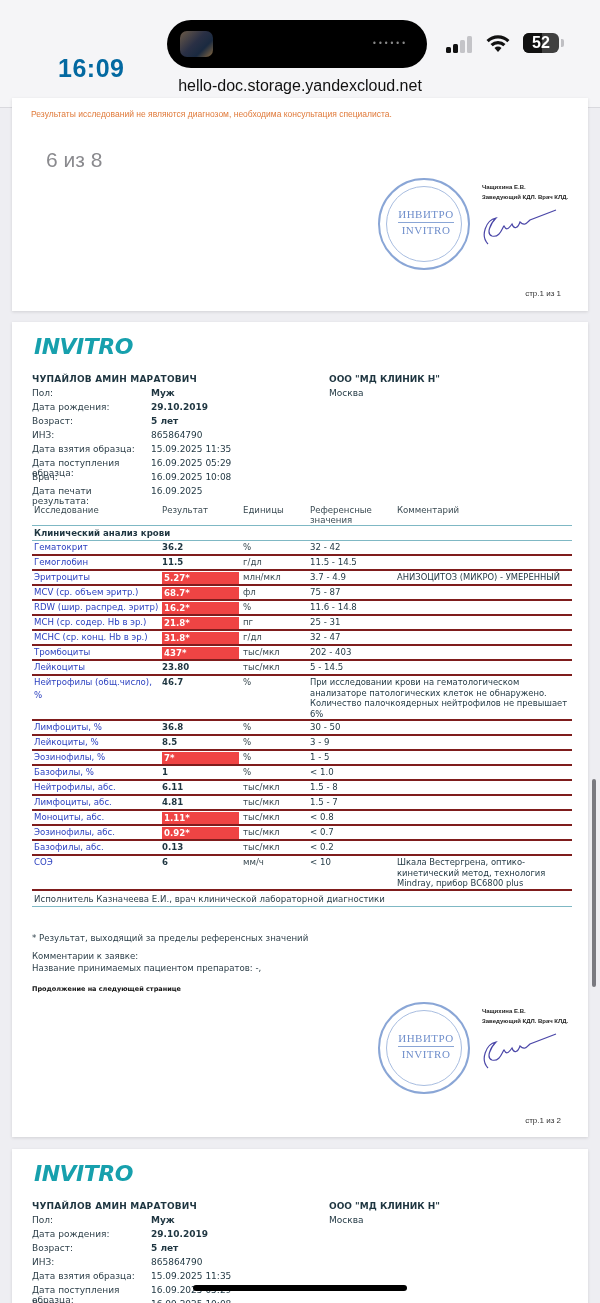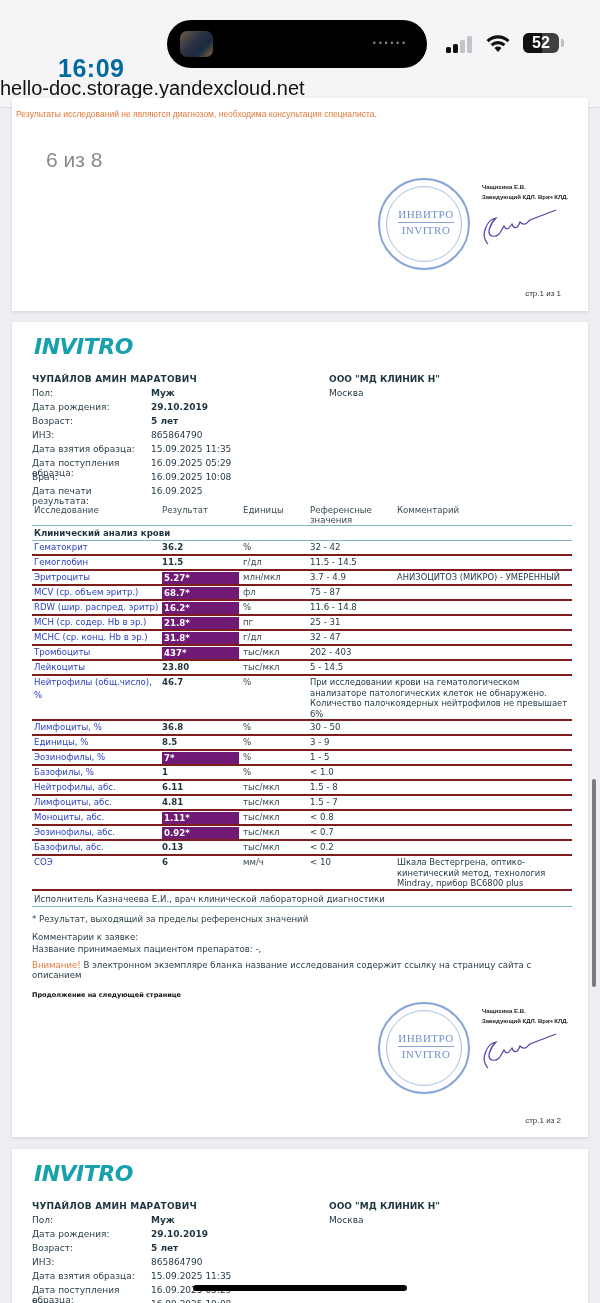--- a/index.html
+++ b/index.html
@@ -12,29 +12,29 @@
   .island { position: absolute; left: 167px; top: 20px; width: 260px; height: 48px; background: #000; border-radius: 24px; }
   .island-thumb { position: absolute; left: 13px; top: 11px; width: 33px; height: 26px; border-radius: 7px; background: linear-gradient(135deg, #6b5a48 0%, #2a3045 45%, #1a2a40 70%, #8a6a40 100%); }
   .island-dots { position: absolute; right: 20px; top: 19px; font-size: 8px; color: #888; letter-spacing: 1px; font-family: "DejaVu Sans Mono", monospace; }
   .signal { position: absolute; left: 446px; top: 36px; width: 30px; height: 17px; }
   .signal span { position: absolute; bottom: 0; width: 5px; border-radius: 1.5px; }
   .wifi { position: absolute; left: 485px; top: 32px; width: 26px; height: 22px; }
   .battery { position: absolute; left: 523px; top: 33px; width: 36px; height: 20px; border-radius: 6px; background: #404040; overflow: hidden; }
   .battery-fill { position: absolute; left: 0; top: 0; bottom: 0; width: 54%; background: #111; }
   .battery-text { position: absolute; left: 0; right: 0; top: 1px; text-align: center; font-family: "Liberation Sans", sans-serif; font-weight: bold; font-size: 16px; color: #fff; }
   .battery-cap { position: absolute; left: 561px; top: 39px; width: 3px; height: 8px; border-radius: 0 2px 2px 0; background: #bfbfc3; }
-  .url { position: absolute; left: 0; right: 0; top: 77px; font-family: "Liberation Sans", sans-serif; font-size: 20px; color: #111; }
+  .url { position: absolute; left: 0; right: 0; top: 77px; text-align: center; font-family: "Liberation Sans", sans-serif; font-size: 16px; color: #111; }
 
   
   .card { position: absolute; left: 12px; width: 576px; background: #fff; box-shadow: 0 1px 3px rgba(0,0,0,0.12); }
   .card1 { top: 98px; height: 213px; }
   .card2 { top: 322px; height: 815px; }
   .card3 { top: 1149px; height: 170px; }
 
-  .disclaimer { position: absolute; left: 4px; top: 11px; font-size: 8.5px; color: #e07a3a; font-family: "Liberation Sans", sans-serif; }
+  .disclaimer { position: absolute; left: 19px; top: 11px; font-size: 8.5px; color: #e07a3a; font-family: "Liberation Sans", sans-serif; }
   .pagecounter { position: absolute; left: 34px; top: 50px; font-family: "Liberation Sans", sans-serif; font-size: 21px; color: #8a8a8e; }
 
   .stamp-wrap { position: absolute; width: 200px; height: 100px; }
   .stamp { position: absolute; left: 0; top: 0; width: 92px; height: 92px; border-radius: 50%; border: 2px solid #8aa6d6; }
   .stamp::before { content: ""; position: absolute; left: 6px; top: 6px; right: 6px; bottom: 6px; border-radius: 50%; border: 1px solid #a8bde0; }
   .stamp-inner { position: absolute; left: 18px; top: 28px; width: 56px; text-align: center; font-family: Liberation Serif, serif; color: #6f8ecb; font-size: 11px; line-height: 13px; letter-spacing: 0.5px; }
   .stamp-inner .line { display: block; border-top: 1px solid #8aa6d6; margin: 1px 0; }
   .signer { position: absolute; left: 104px; top: 4px; font-family: "Liberation Sans", sans-serif; font-size: 6px; font-weight: bold; color: #222; line-height: 10px; }
   .sig { position: absolute; left: 100px; top: 28px; width: 80px; height: 40px; }
   .pagenum { position: absolute; right: 27px; font-size: 8px; color: #333; font-family: "Liberation Sans", sans-serif; }
@@ -55,28 +55,28 @@
   .thead div { line-height: 10px; padding-top: 1px; }
   .c1 { width: 130px; padding-left: 2px; }
   .c2 { width: 81px; }
   .c3 { width: 67px; }
   .c4 { width: 87px; }
   .c5 { flex: 1; }
   .section { height: 15px; line-height: 15px; font-weight: bold; color: #1e3540; border-bottom: 1px solid #7fb8c4; padding-left: 2px; }
   .row { display: flex; border-bottom: 2px solid #7f1d1d; min-height: 14.3px; line-height: 13px; }
   .row .c1 { color: #2a3fbf; }
   .row .c2 { font-weight: bold; color: #1e3540; padding-right: 4px; }
-  .row .c2 .flag { display: block; background: #701a75; color: #fff; padding-left: 2px; height: 12px; margin-top: 1px; line-height: 12px; }
+  .row .c2 .flag { display: block; background: #ef4444; color: #fff; padding-left: 2px; height: 12px; margin-top: 1px; line-height: 12px; }
   .row .c3 { color: #3a4a52; }
   .row .c4 { color: #1e3540; }
   .row .c5 { color: #1e3540; font-size: 8.4px; line-height: 10.5px; padding-top: 1px; }
   .executor { height: 16px; line-height: 16px; color: #2c3e48; border-bottom: 1px solid #7fb8c4; padding-left: 2px; font-size: 8.6px; }
 
   .notes { position: absolute; left: 20px; top: 592px; width: 545px; font-size: 8.6px; color: #2c3e48; font-family: "DejaVu Sans", sans-serif; }
-  .notes .n1 { margin-bottom: 7px; }
+  .notes .n1 { margin-bottom: 7px; margin-top: 19px; }
   .notes .n2, .notes .n3 { line-height: 12px; }
   .notes .n4 { margin-top: 5px; }
   .notes .warn { color: #e07a3a; }
   .notes .cont { margin-top: 11px; font-weight: bold; font-size: 6.5px; color: #111; }
 
   .scrollbar { position: absolute; left: 592px; top: 779px; width: 4px; height: 208px; border-radius: 2px; background: #7a7a80; }
   .homebar { position: absolute; left: 193px; top: 1285px; width: 214px; height: 6px; border-radius: 3px; background: #000; }
 </style>
 </head>
 <body>
@@ -261,21 +261,21 @@
           <div class="c5">При исследовании крови на гематологическом анализаторе патологических клеток не обнаружено. Количество палочкоядерных нейтрофилов не превышает 6%</div>
         </div>
         <div class="row">
           <div class="c1">Лимфоциты, %</div>
           <div class="c2"><span>36.8</span></div>
           <div class="c3">%</div>
           <div class="c4">30 - 50</div>
           <div class="c5"></div>
         </div>
         <div class="row">
-          <div class="c1">Единицы, %</div>
+          <div class="c1">Лейкоциты, %</div>
           <div class="c2"><span>8.5</span></div>
           <div class="c3">%</div>
           <div class="c4">3 - 9</div>
           <div class="c5"></div>
         </div>
         <div class="row">
           <div class="c1">Эозинофилы, %</div>
           <div class="c2">
             <span class="flag">7*</span>
           </div>
@@ -337,21 +337,20 @@
           <div class="c5">Шкала Вестергрена, оптико-кинетический метод, технология Mindray, прибор BC6800 plus</div>
         </div>
       </div>
     <div class="executor">Исполнитель Казначеева  Е.И., врач клинической лабораторной диагностики</div>
   </div>
 
   <div class="notes">
     <div class="n1">* Результат, выходящий за пределы референсных значений</div>
     <div class="n2">Комментарии к заявке:</div>
     <div class="n3">Название принимаемых пациентом препаратов: -,</div>
-    <div class="n4"><span class="warn">Внимание!</span><span> В электронном экземпляре бланка название исследования содержит ссылку на страницу сайта с описанием</span></div>
     <div class="cont">Продолжение на следующей странице</div>
   </div>
 
   <div class="stamp-wrap" style="left:366px;top:680px;">
     <div class="stamp">
       <div class="stamp-inner">
         <span>ИНВИТРО</span>
         <span class="line"></span>
         <span>INVITRO</span>
       </div>

